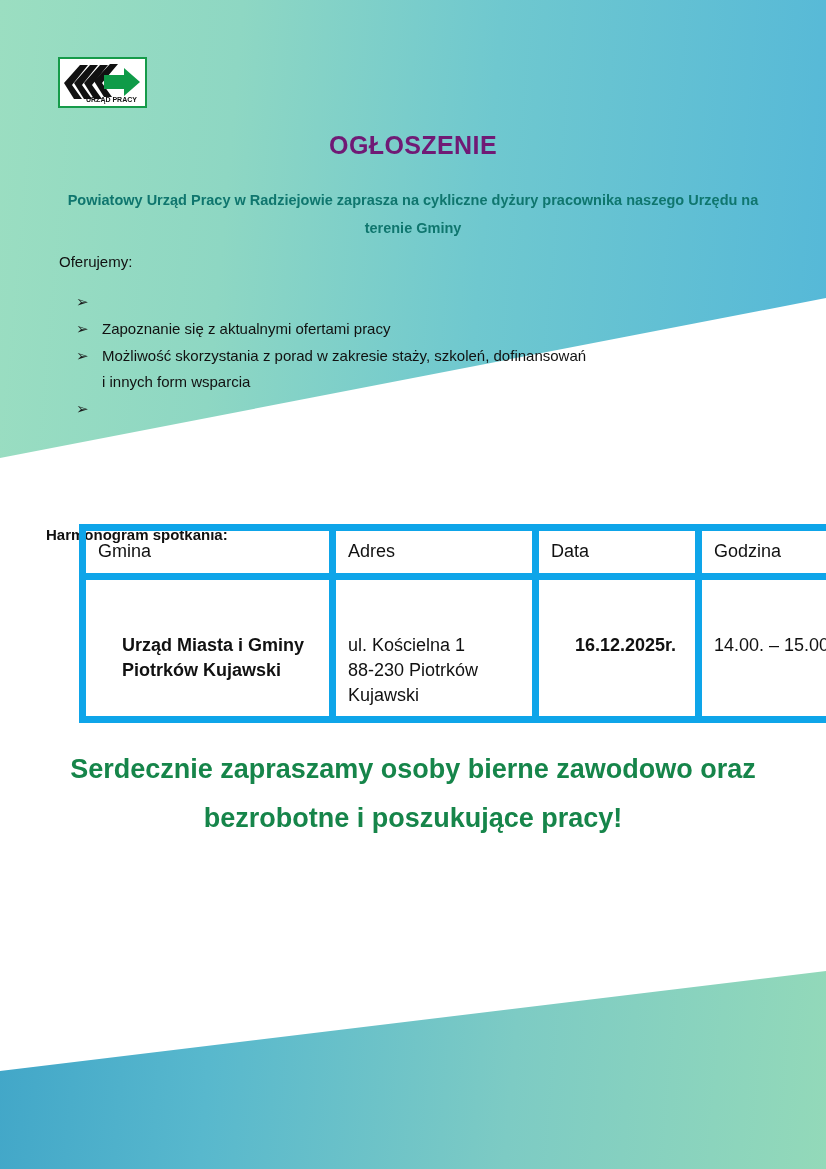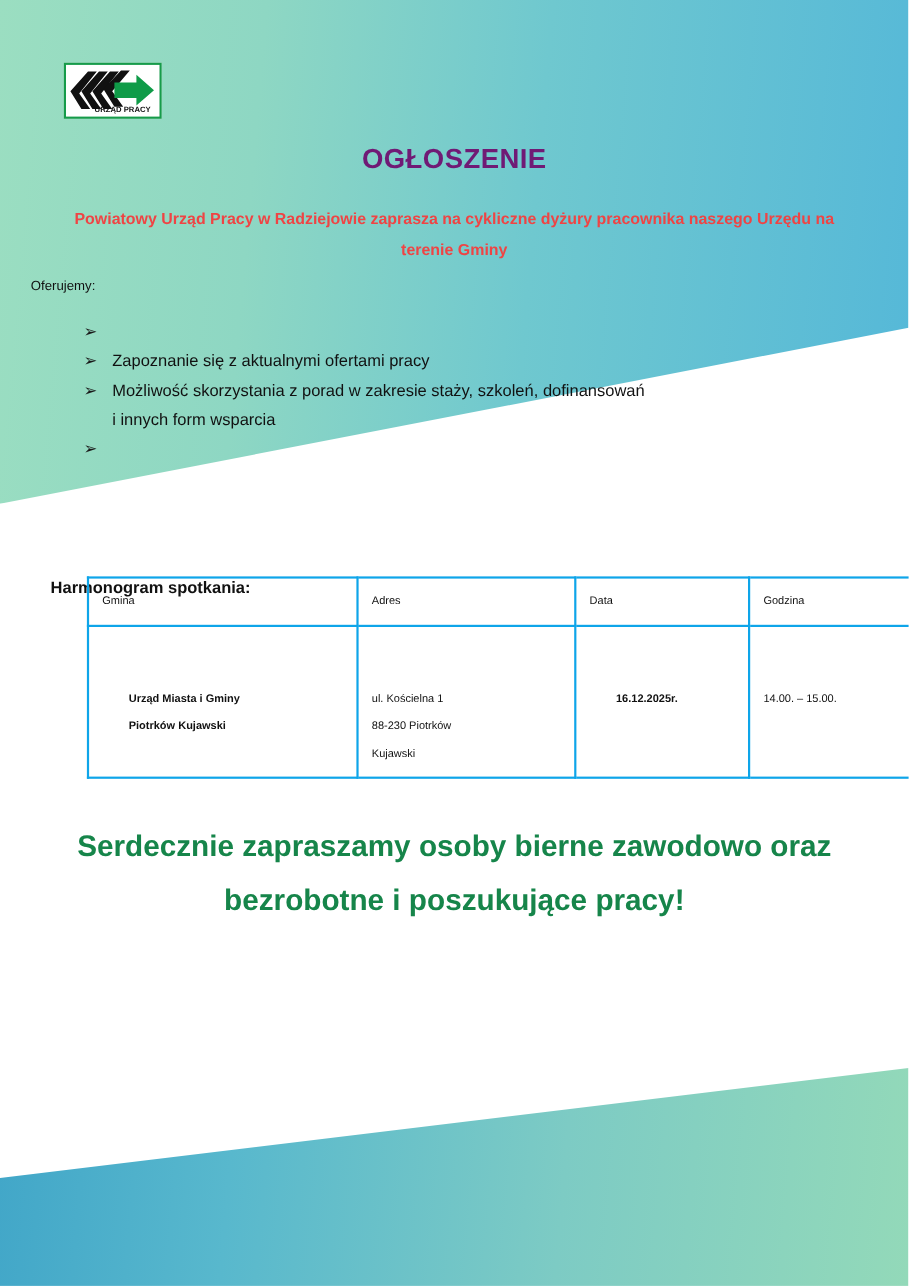--- a/index.html
+++ b/index.html
@@ -69,28 +69,28 @@
 
   
   .subtitle {
     position: absolute;
     left: 55px; top: 186px;
     width: 716px;
     text-align: center;
     font-size: 14.5px;
     font-weight: bold;
     line-height: 28px;
-    color: #ef4444;
+    color: #0f766e;
   }
 
   
   .offers-intro {
     position: absolute;
-    left: 28px; top: 253px;
-    font-size: 12px;
+    left: 59px; top: 253px;
+    font-size: 15px;
     color: #111111;
   }
 
   
   .bullets {
     position: absolute;
     left: 76px; top: 289px;
     width: 680px;
   }
   .bullet-row {
@@ -127,25 +127,25 @@
   
   .sched-table {
     position: absolute;
     left: 79px; top: 524px;
     width: 668px;
     border-collapse: collapse;
     table-layout: fixed;
   }
   .sched-table th,
   .sched-table td {
-    border: 2px solid #0ea5e9;
+    border: 7px solid #0ea5e9;
     padding: 8px 12px;
     text-align: left;
     vertical-align: top;
-    font-size: 10px;
+    font-size: 18px;
     line-height: 25px;
     font-weight: normal;
     color: #111111;
   }
   .sched-table th { height: 26px; }
   .sched-table td { height: 112px; }
   .col-gmina   { width: 219px; }
   .col-adres   { width: 172px; }
   .col-data    { width: 132px; }
   .col-godzina { width: 145px; }

